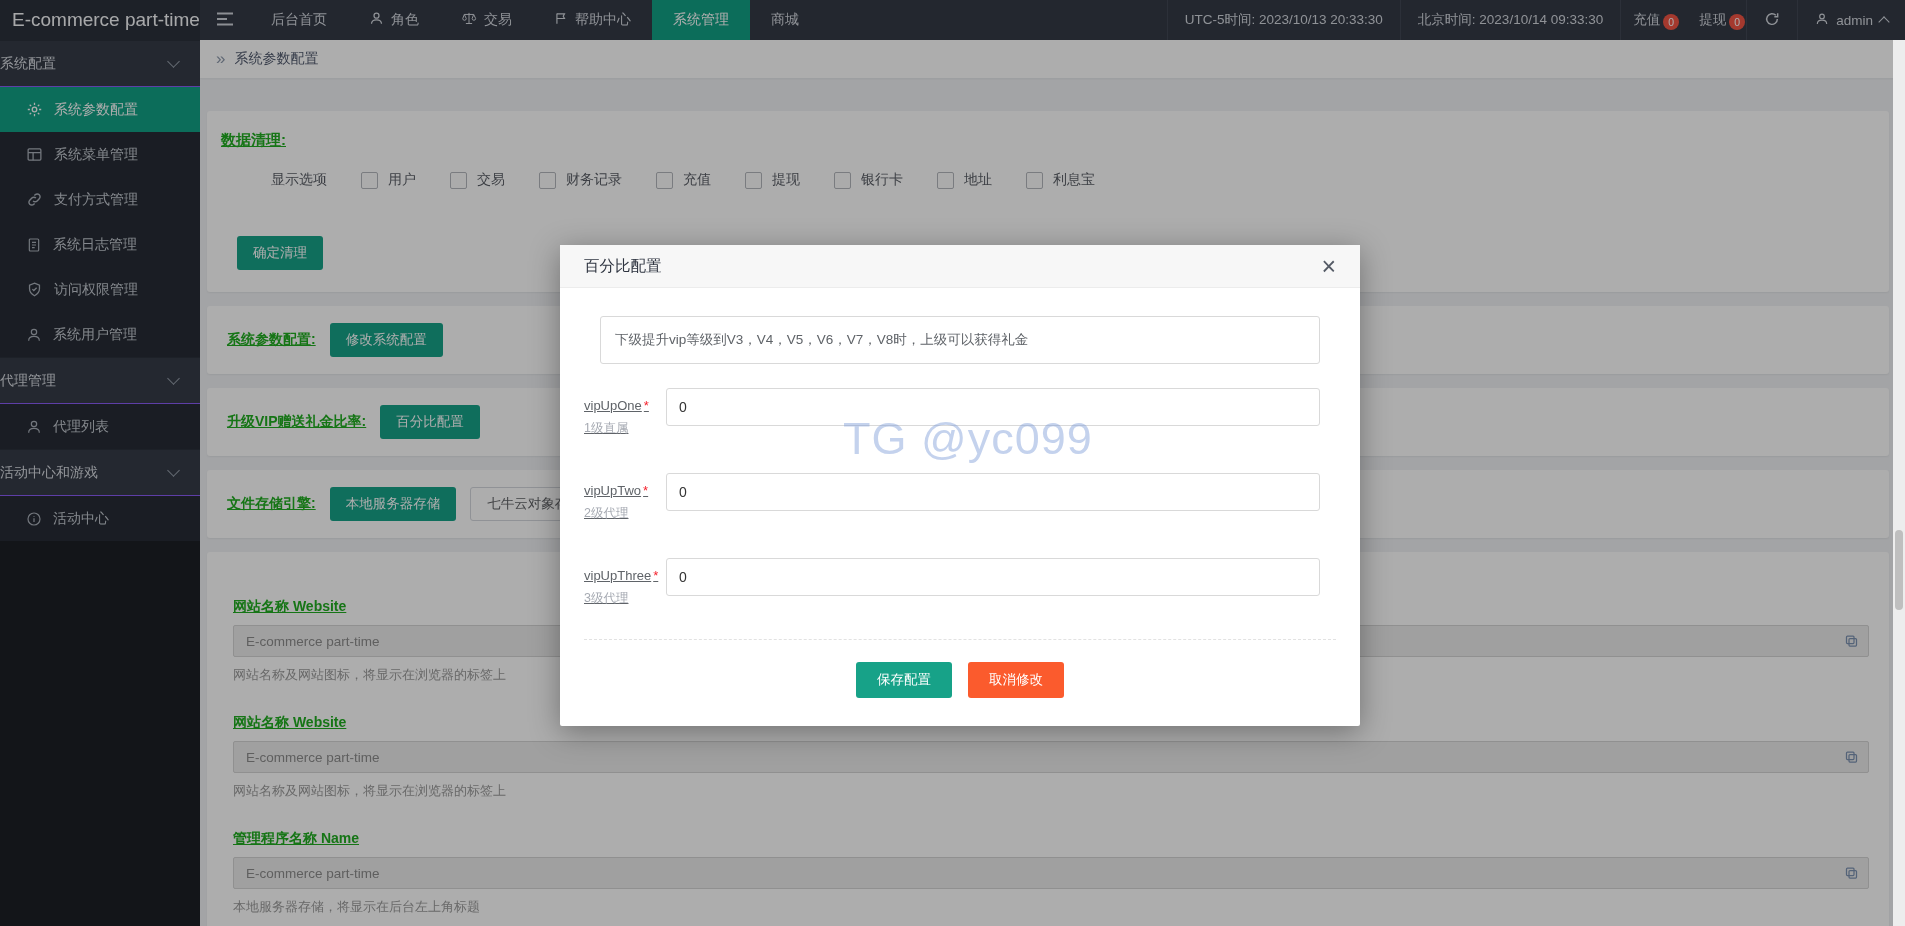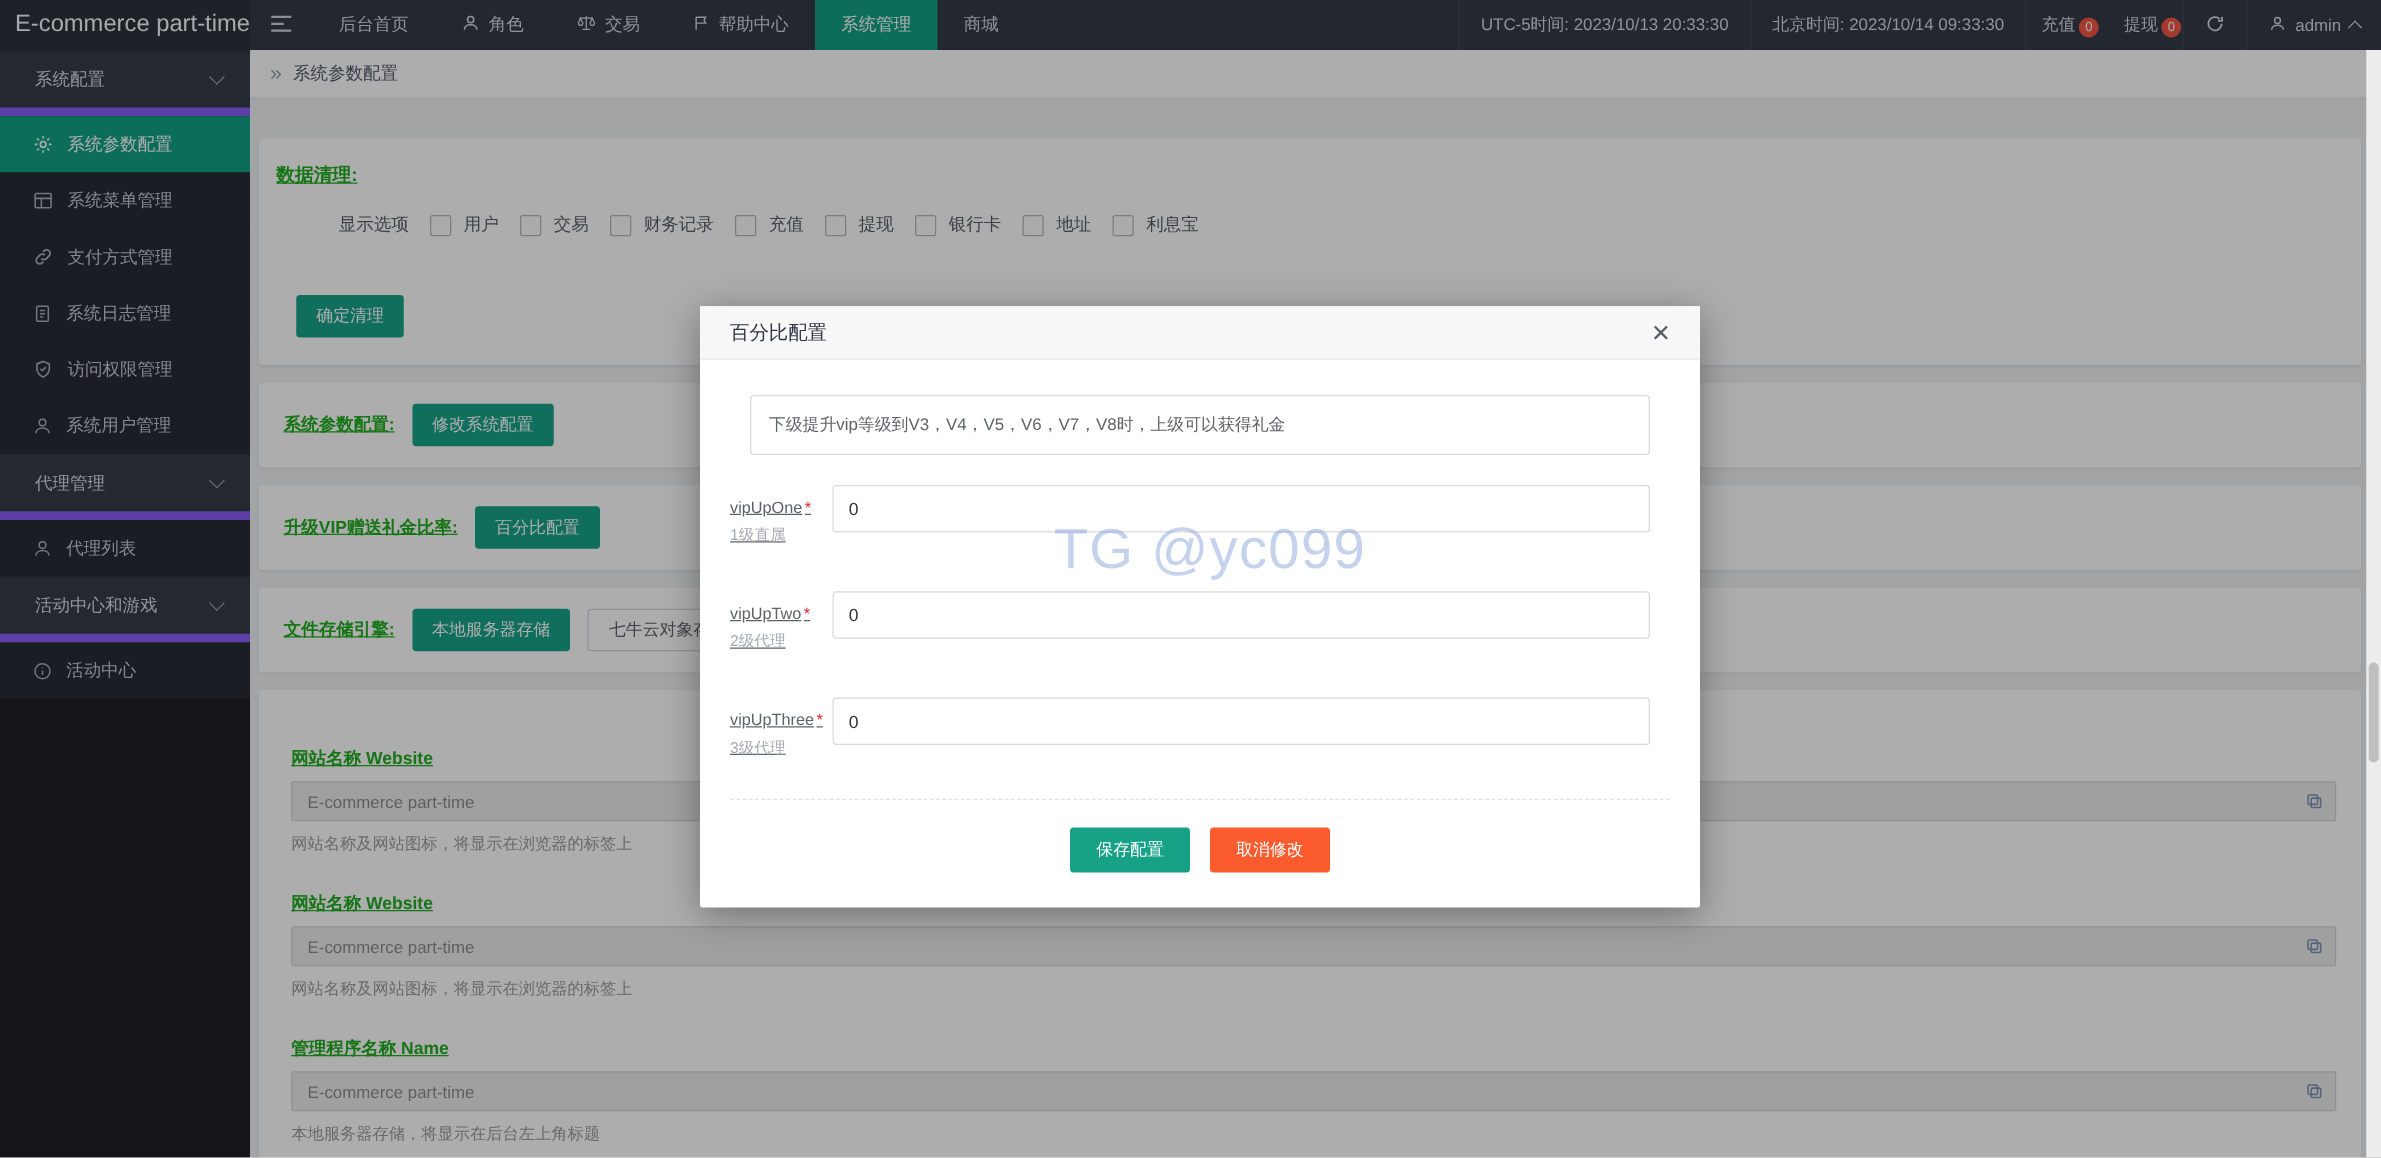--- a/index.html
+++ b/index.html
@@ -21,21 +21,21 @@
     font-size:13.5px;white-space:nowrap;gap:7px;}
   .nav-badge-item{position:relative;display:flex;align-items:center;padding:0 20px 0 12px;cursor:pointer;}
   .badge{position:absolute;top:3px;right:1px;background:#f25545;color:#fff;font-size:10.5px;
     min-width:16px;height:16px;line-height:16px;border-radius:9px;text-align:center;}
   .icon-svg{display:inline-block;vertical-align:middle;}
   .chev-up{width:7px;height:7px;border-left:1.5px solid #d3d7de;border-top:1.5px solid #d3d7de;
     transform:rotate(45deg);margin-top:4px;}
   
   .sidebar{position:absolute;top:40px;left:0;width:200px;bottom:0;background:#1c2026;z-index:1;}
   .srow{height:45px;display:flex;align-items:center;position:relative;font-size:14px;cursor:pointer;}
-  .srow.group{background:#353c48;color:#d8dbe1;padding-left:28px;border-bottom:7px solid #8b5cf6;border-top:1px solid #2b313b;}
+  .srow.group{background:#353c48;color:#d8dbe1;border-bottom:1px solid #8b5cf6;border-top:1px solid #2b313b;}
   .srow.item{background:#272c35;color:#c3c8d0;padding-left:26px;gap:11px;}
   .srow.item.active{background:#13a185;color:#fff;}
   .srow.item.active .s-ic{color:#fff;}
   .s-ic{color:#aab0ba;display:flex;align-items:center;}
   .chev-down{position:absolute;right:22px;width:8px;height:8px;border-right:1.7px solid #98a0ab;
     border-bottom:1.7px solid #98a0ab;transform:rotate(45deg);margin-top:-4px;}
   
   .main{position:absolute;left:200px;top:40px;right:0;bottom:0;background:#f0f2f5;overflow:hidden;}
   .breadcrumb-bar{height:38px;background:#fff;display:flex;align-items:center;padding-left:16px;
     color:#515a6e;font-size:14px;box-shadow:0 1px 2px rgba(0,0,0,0.05);}
@@ -44,21 +44,21 @@
   .card{background:#fff;border-radius:3px;margin-bottom:14px;box-shadow:0 1px 2px rgba(0,0,0,0.06);}
   .card.row{padding:17px 20px;display:flex;align-items:center;gap:14px;}
   .green-label{color:#21ad21;font-weight:bold;font-size:14px;white-space:nowrap;text-decoration:underline;}
   .btn{border:none;border-radius:3px;font-size:13.5px;padding:0 16px;height:34px;cursor:pointer;
     font-family:inherit;white-space:nowrap;}
   .btn.teal{background:#17a288;color:#fff;}
   .btn.outline{background:#fff;border:1px solid #d5d8dd;color:#606266;}
   .btn.orange{background:#fb5b2d;color:#fff;}
   .card1{padding:20px 20px 22px 14px;}
   .card1 .green-label{font-size:15px;}
-  .cb-row{margin:21px 0 0 50px;display:flex;align-items:center;gap:17px;color:#5a5e66;font-size:14px;}
+  .cb-row{margin:21px 0 0 50px;display:flex;align-items:center;gap:34px;color:#5a5e66;font-size:14px;}
   .cb{display:flex;align-items:center;gap:10px;cursor:pointer;}
   .cb-box{width:15px;height:15px;border:1px solid #b4b7bd;border-radius:2px;background:#fcfcfc;flex-shrink:0;}
   .confirm-btn{margin:47px 0 0 16px;}
   .card5{padding:46px 20px 400px 26px;}
   .f-label{margin-top:30px;}
   .f-label:first-child{margin-top:0;}
   .input-wrap{position:relative;margin-top:9px;}
   .site-input{width:100%;height:32px;background:#ececec;border:1px solid #d4d4d4;border-radius:2px;
     color:#8c8c8c;font-size:13.5px;padding:0 36px 0 12px;box-sizing:border-box;font-family:inherit;}
   .copy-ic{position:absolute;right:10px;top:50%;transform:translateY(-50%);color:#7d93b2;cursor:pointer;

